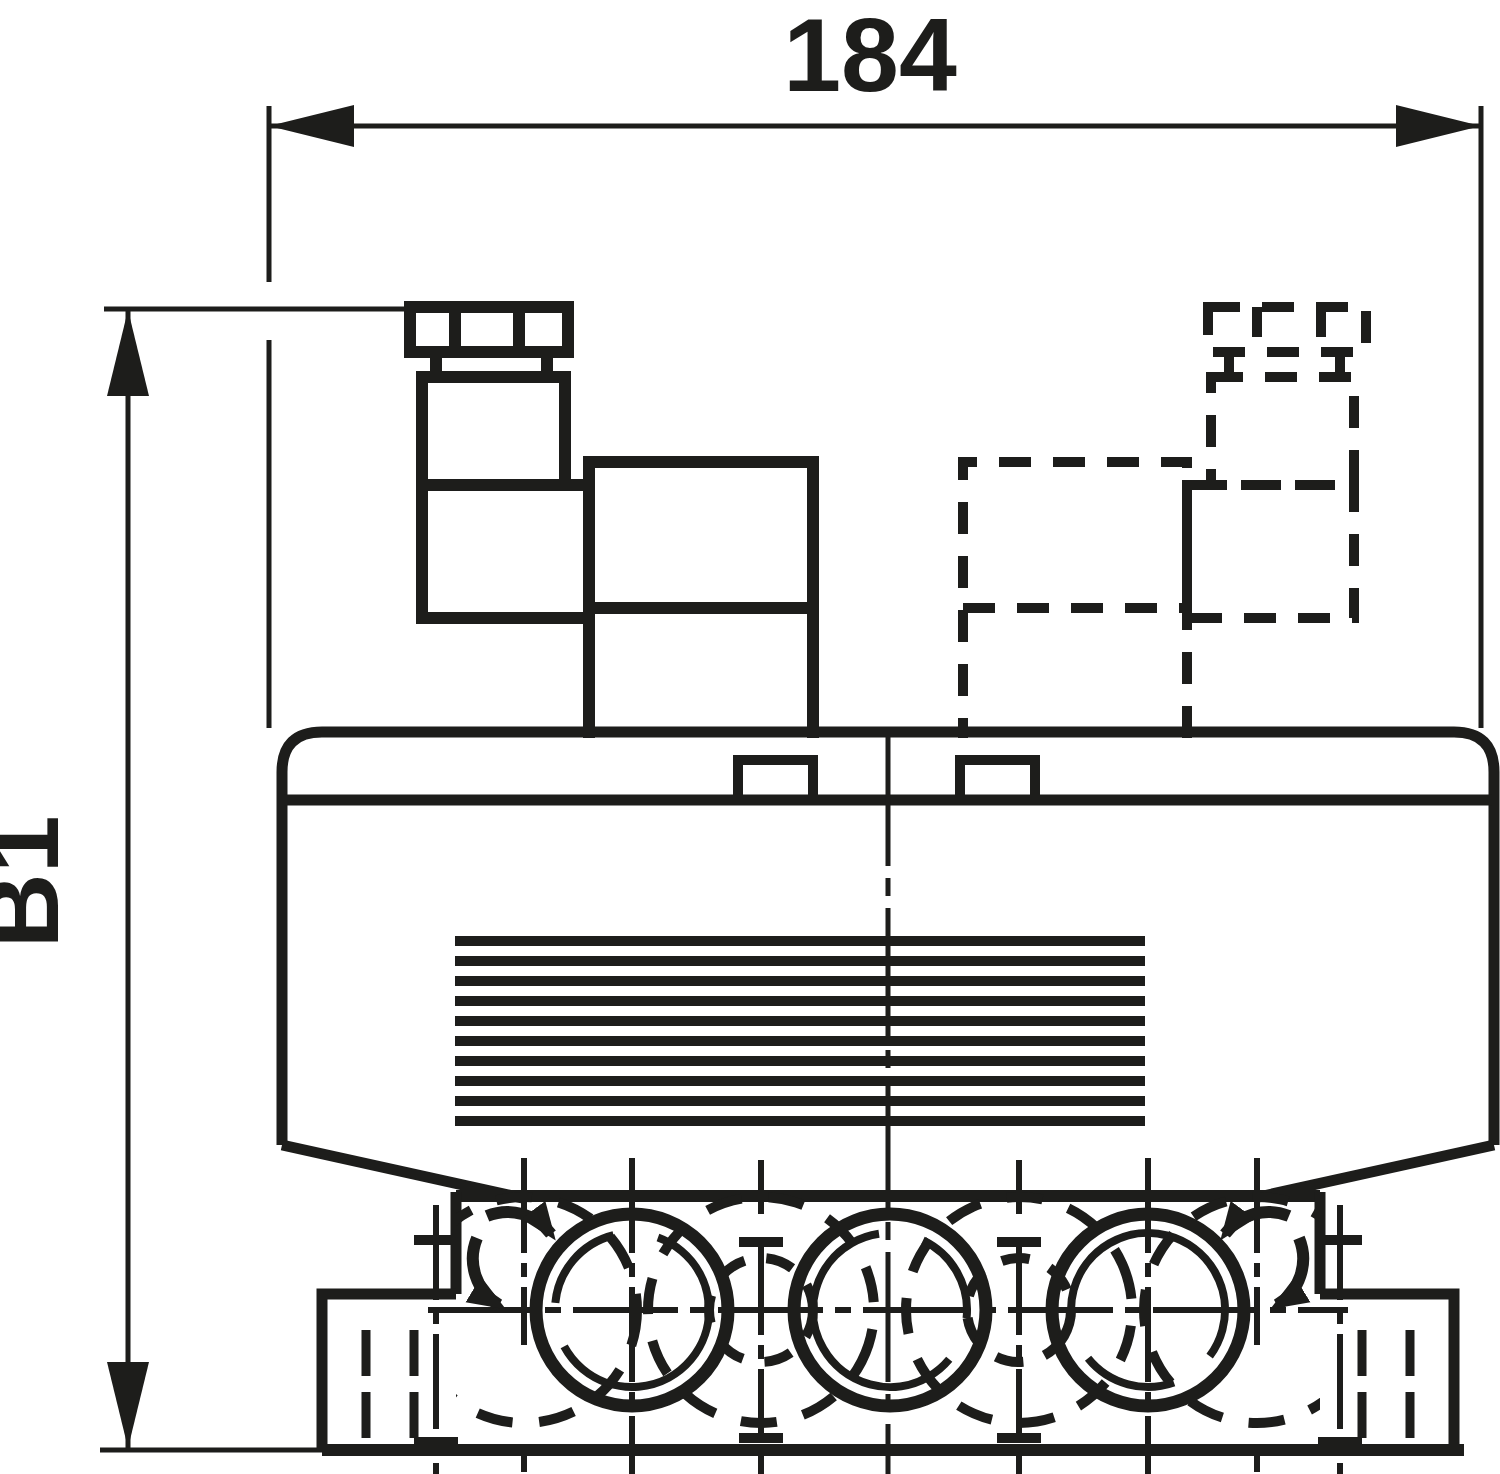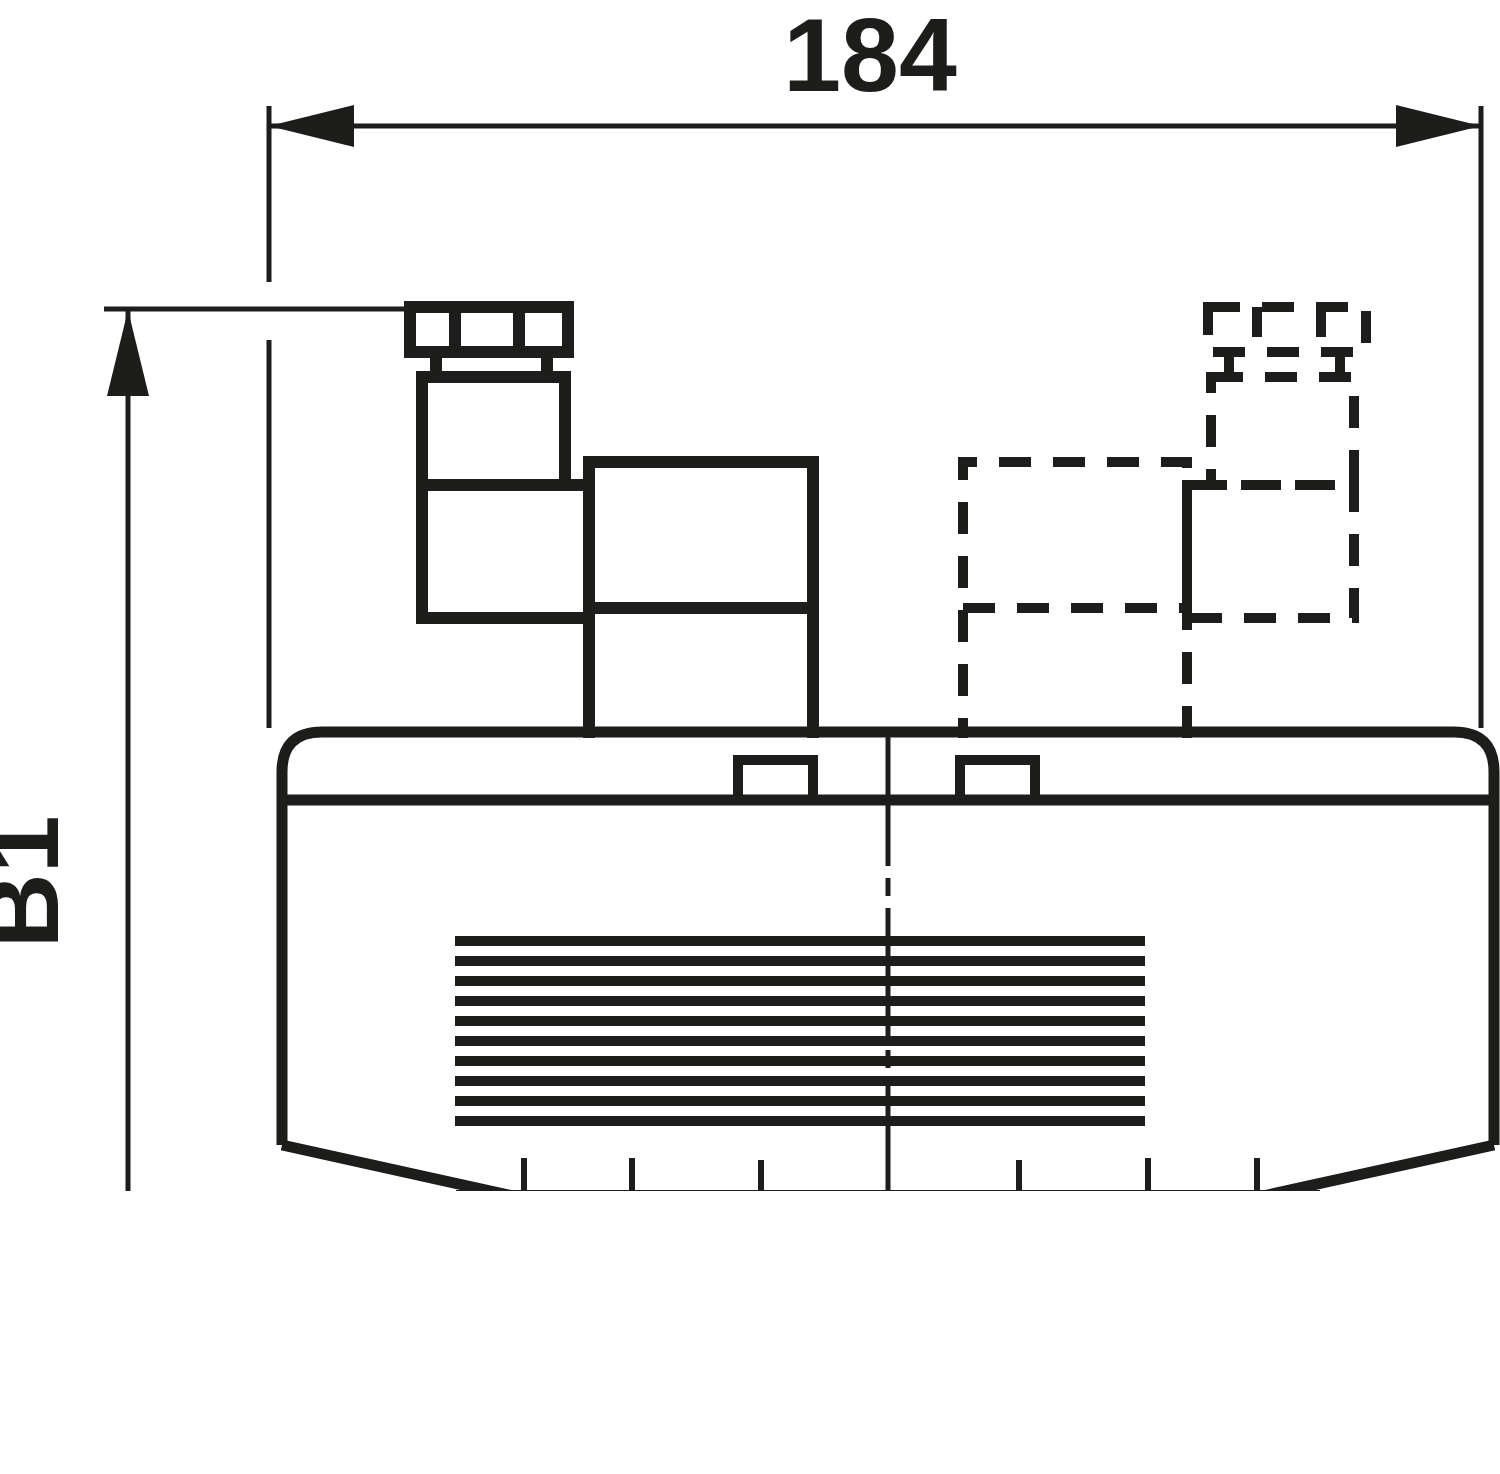--- a/index.html
+++ b/index.html
@@ -2,21 +2,21 @@
 <html><head>
 <meta charset="utf-8">
 <style>
   html, body {
     margin: 0;
     padding: 0;
     background: #ffffff;
   }
   .drawing-wrap {
     width: 1500px;
-    height: 1191px;
+    height: 1474px;
     background: #ffffff;
     position: relative;
     overflow: hidden;
   }
   svg { display: block; }
   .ink       { stroke: #1d1d1b; fill: none; }
   .w5        { stroke-width: 5; }
   .w6        { stroke-width: 6; }
   .w8        { stroke-width: 8; }
   .w9        { stroke-width: 9; }

